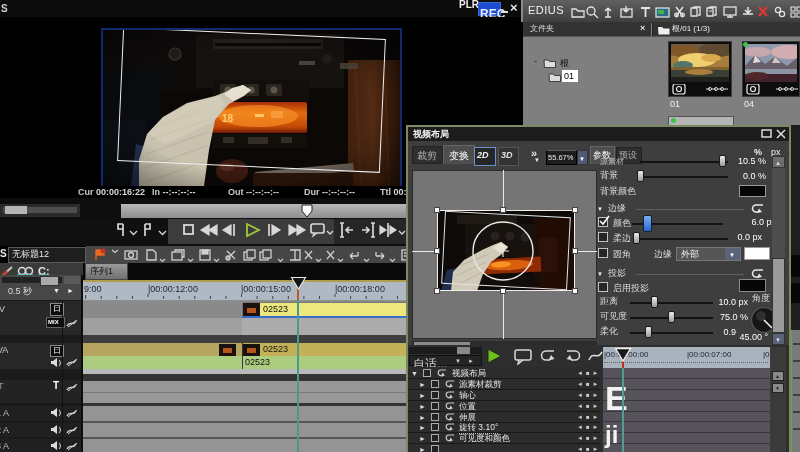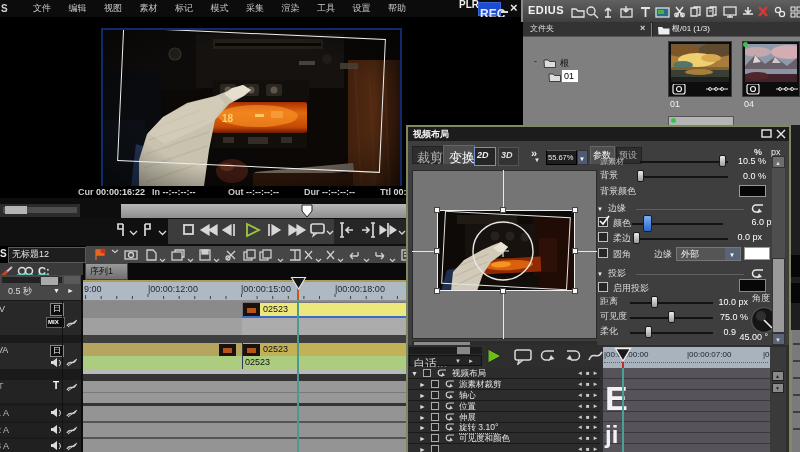--- a/index.html
+++ b/index.html
@@ -95,21 +95,20 @@
  <polygon points="30,13 36,19 27,19" fill="#d0c8c8"></polygon>
  <rect y="25" width="58" height="7" fill="#8a94a2"></rect>
  <rect y="30" width="58" height="8" fill="#40222a"></rect>
  <ellipse cx="12" cy="32" rx="12" ry="4" fill="#50262a"></ellipse>
 </g>
 </defs>
 </svg>
 
 <div class="a" style="left:0;top:0;width:523px;height:17px;background:#0c0c0c"></div>
 <div class="t" style="left:1px;top:4px;font-size:10px;font-weight:bold;color:#d0d0d0">S</div>
-<div class="t" style="left:33px;top:4px;font-size:9px;color:#c8c8c8;letter-spacing:0px;word-spacing:15px">文件 编辑 视图 素材 标记 模式 采集 渲染 工具 设置 帮助</div>
 <div class="t" style="left:459px;top:0;font-size:10px;font-weight:bold;color:#eee">PLR</div>
 <div class="a" style="left:478px;top:2px;width:21px;height:12px;background:#1d4cd0;border:1px solid #3a66d8"></div>
 <div class="t" style="left:480px;top:8px;font-size:12px;font-weight:bold;color:#dfe8ff">REC</div>
 <div class="a" style="left:501px;top:11px;width:7px;height:2px;background:#ddd"></div>
 <div class="t" style="left:510px;top:1px;font-size:13px;font-weight:bold;color:#e5e5e5">×</div>
 
 <div class="a" style="left:0;top:17px;width:523px;height:170px;background:#000"></div>
 <div class="a" style="left:101px;top:28px;width:301px;height:160px;background:#112a6e"></div>
 <div class="a" style="left:103px;top:30px;width:297px;height:156px;overflow:hidden">
  <svg width="297" height="156" viewBox="0 0 297 156">
@@ -355,21 +354,21 @@
 <svg class="a" style="left:64px;top:440px" width="18" height="13">
       <path d="M3,9 C6,3 8,10 12,4" stroke="#ccc" stroke-width="1.5" fill="none"></path>
       <path d="M4,10 L13,3" stroke="#ccc" stroke-width="1"></path>
     </svg>
 <div class="a" style="left:62px;top:301px;width:1px;height:151px;background:#111"></div>
 <div class="a" style="left:81px;top:275px;width:2px;height:177px;background:#0e0e0e"></div>
 
 <div class="a" style="left:523px;top:0;width:277px;height:300px;background:#7f7f7f"></div>
 <div class="a" style="left:521px;top:0;width:2px;height:22px;background:#8a8a8a"></div>
 <div class="a" style="left:523px;top:0;width:277px;height:22px;background:linear-gradient(#606060,#3e3e3e);border-bottom:1px solid #222"></div>
-<div class="t" style="left:528px;top:5px;font-size:11px;font-weight:bold;color:#f2f2f2;letter-spacing:0.5px">EDIUS</div>
+<div class="t" style="left:528px;top:5px;font-size:11px;font-weight:normal;color:#f2f2f2;letter-spacing:0.5px">EDIUS</div>
 <svg class="a" style="left:568px;top:3px" width="232" height="17" fill="none" stroke="#e4e4e4" stroke-width="1.3">
  <path d="M4,6 h4 l2,2 h6 v6 h-12 Z"></path>
  <circle cx="23" cy="8" r="4"></circle>
       <path d="M26,11 l4,4"></path>
  <path d="M40,14 v-9 M40,5 l-3,3 M40,5 l3,3 M37,14 h6" stroke-width="1.5"></path>
  <rect x="53" y="6" width="11" height="8"></rect>
       <path d="M58,3 v6 M58,9 l-2.5,-2.5 M58,9 l2.5,-2.5"></path>
  <path d="M73,5 h9 M77.5,5 v9" stroke-width="1.8"></path>
  <rect x="88" y="5" width="13" height="9" fill="#2a6a8a" stroke="#ddd"></rect>
       <rect x="90" y="7" width="6" height="4" fill="#48b048" stroke="none"></rect>
@@ -457,23 +456,23 @@
 
 <div class="a" style="left:406px;top:125px;width:385px;height:327px;background:#3e3e3e;border:2px solid #7b8a62;border-bottom:none;box-sizing:border-box"></div>
 <div class="a" style="left:408px;top:127px;width:381px;height:14px;background:#1c1c1c"></div>
 <div class="t" style="left:413px;top:130px;font-size:9px;font-weight:bold;color:#f0f0f0">视频布局</div>
 <svg class="a" style="left:760px;top:129px" width="28" height="11" fill="none" stroke="#e8e8e8" stroke-width="1.4">
  <rect x="2" y="1" width="9" height="7"></rect>
       <path d="M17,1 l8,8 M25,1 l-8,8"></path>
 </svg>
 
 <div class="a" style="left:412px;top:146px;width:31px;height:18px;background:#2e2e2e;border:1px solid #222;box-sizing:border-box"></div>
-<div class="t" style="left:417px;top:151px;font-size:13px;color:#b0b0b0">裁剪</div>
+<div class="t" style="left:417px;top:151px;font-size:10px;color:#b0b0b0">裁剪</div>
 <div class="a" style="left:443px;top:145px;width:32px;height:19px;background:#4e4e4e;border:1px solid #666;border-bottom:none;box-sizing:border-box"></div>
-<div class="t" style="left:449px;top:151px;font-size:13px;color:#fff">变换</div>
+<div class="t" style="left:449px;top:151px;font-size:10px;color:#fff">变换</div>
 <div class="a" style="left:474px;top:147px;width:22px;height:19px;background:#262626;border:1px solid #7090d0;box-sizing:border-box"></div>
 <div class="t" style="left:477px;top:151px;font-size:9px;font-weight:bold;color:#f0f0f0;font-style:italic">2D</div>
 <div class="a" style="left:498px;top:147px;width:21px;height:19px;background:#333;border:1px solid #555;box-sizing:border-box"></div>
 <div class="t" style="left:501px;top:151px;font-size:9px;font-weight:bold;color:#e0e0e0;font-style:italic">3D</div>
 <div class="t" style="left:531px;top:148px;font-size:11px;font-weight:bold;color:#e8e8e8">»</div>
 <div class="t" style="left:534px;top:157px;font-size:6px;color:#e8e8e8">▼</div>
 <div class="a" style="left:546px;top:150px;width:31px;height:15px;background:#1e1e1e;border:1px solid #000;border-top:1px solid #5a5a5a;box-sizing:border-box"></div>
 <div class="t" style="left:548px;top:154px;font-size:7.5px;color:#e8e8e8">55.67%</div>
 <div class="a" style="left:577px;top:150px;width:11px;height:15px;background:#4f5a74;border:1px solid #333;box-sizing:border-box"></div>
 <div class="t" style="left:579px;top:156px;font-size:6px;color:#fff">▼</div>

